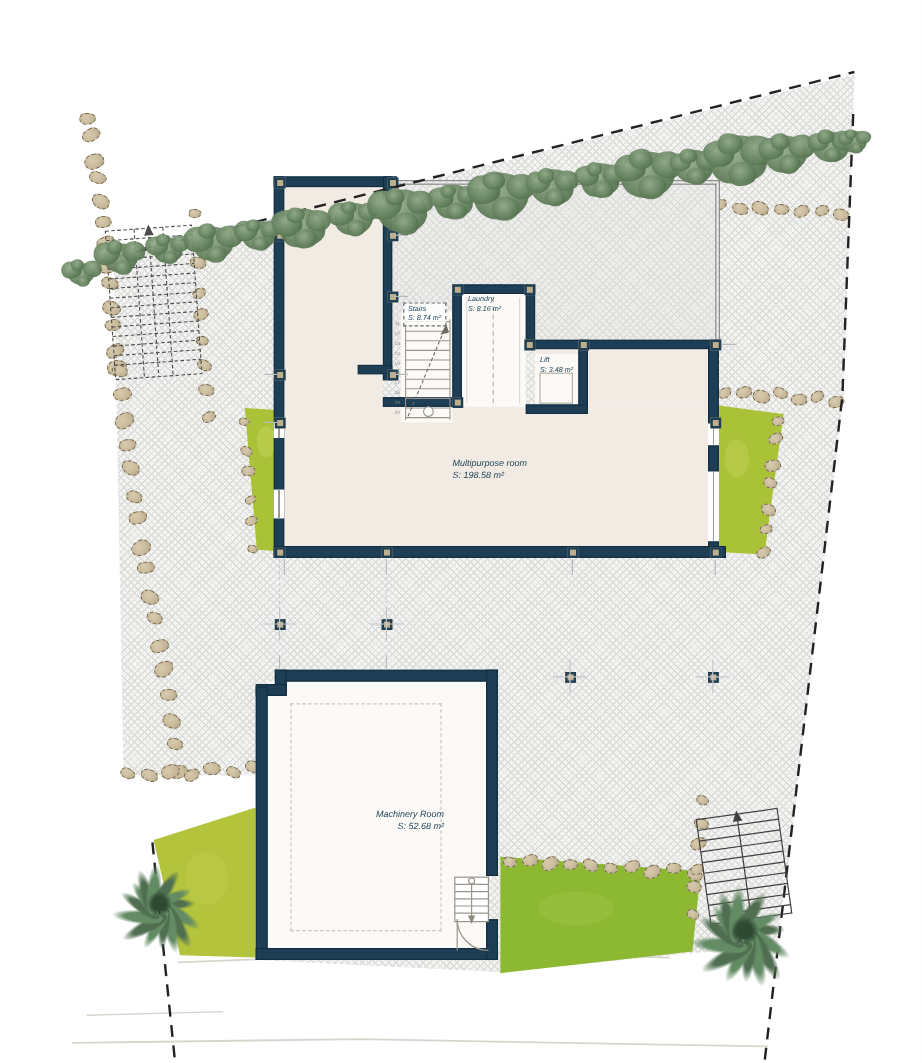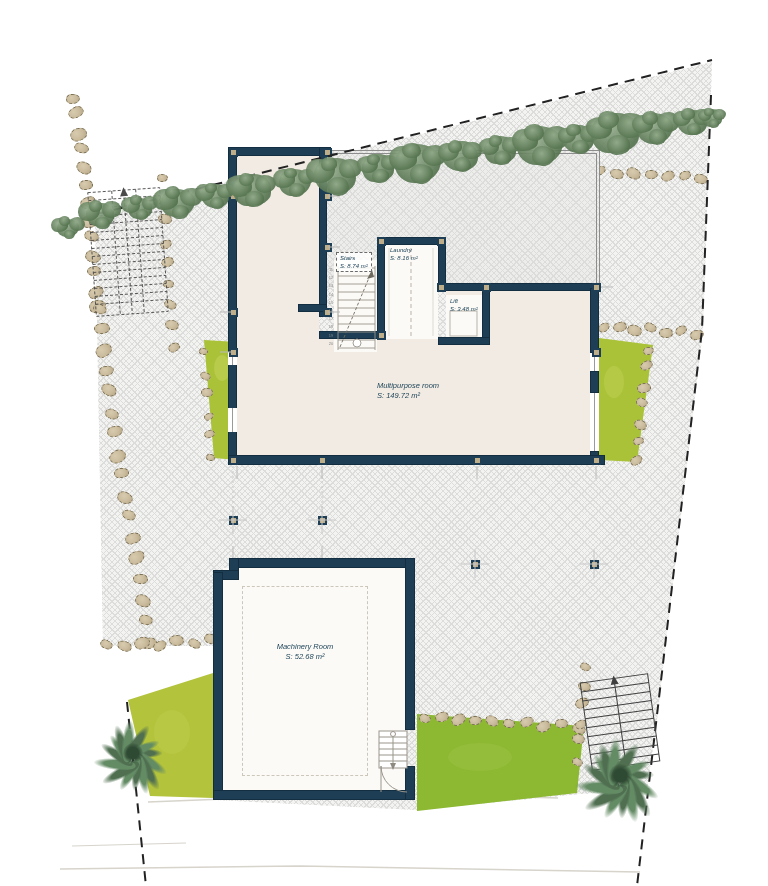--- a/index.html
+++ b/index.html
@@ -117,23 +117,23 @@
   <div class="label" style="left:390px;top:246px;">
     <div>Laundry</div>
     <div>S: 8.16 m²</div>
   </div>
   <div class="label" style="left:450px;top:297px;">
     <div>Lift</div>
     <div>S: 3.48 m²</div>
   </div>
   <div class="label big" style="left:377px;top:381px;">
     <div>Multipurpose room</div>
-    <div>S: 149.72 m²</div>
+    <div>S: 198.58 m²</div>
   </div>
-  <div class="label big" style="left:240px;top:642px;width:130px;text-align:center;">
+  <div class="label big" style="left:240px;top:674px;width:130px;text-align:right;">
     <div>Machinery Room</div>
     <div>S: 52.68 m²</div>
   </div>
 
   <div id="columns-layer">
       <div class="column" style="left: 228.5px; top: 147.5px;"></div>
       <div class="column" style="left: 322.5px; top: 147.5px;"></div>
       <div class="column" style="left: 228.5px; top: 191.5px;"></div>
       <div class="column" style="left: 322.5px; top: 191.5px;"></div>
       <div class="column" style="left: 322.5px; top: 242.5px;"></div>

